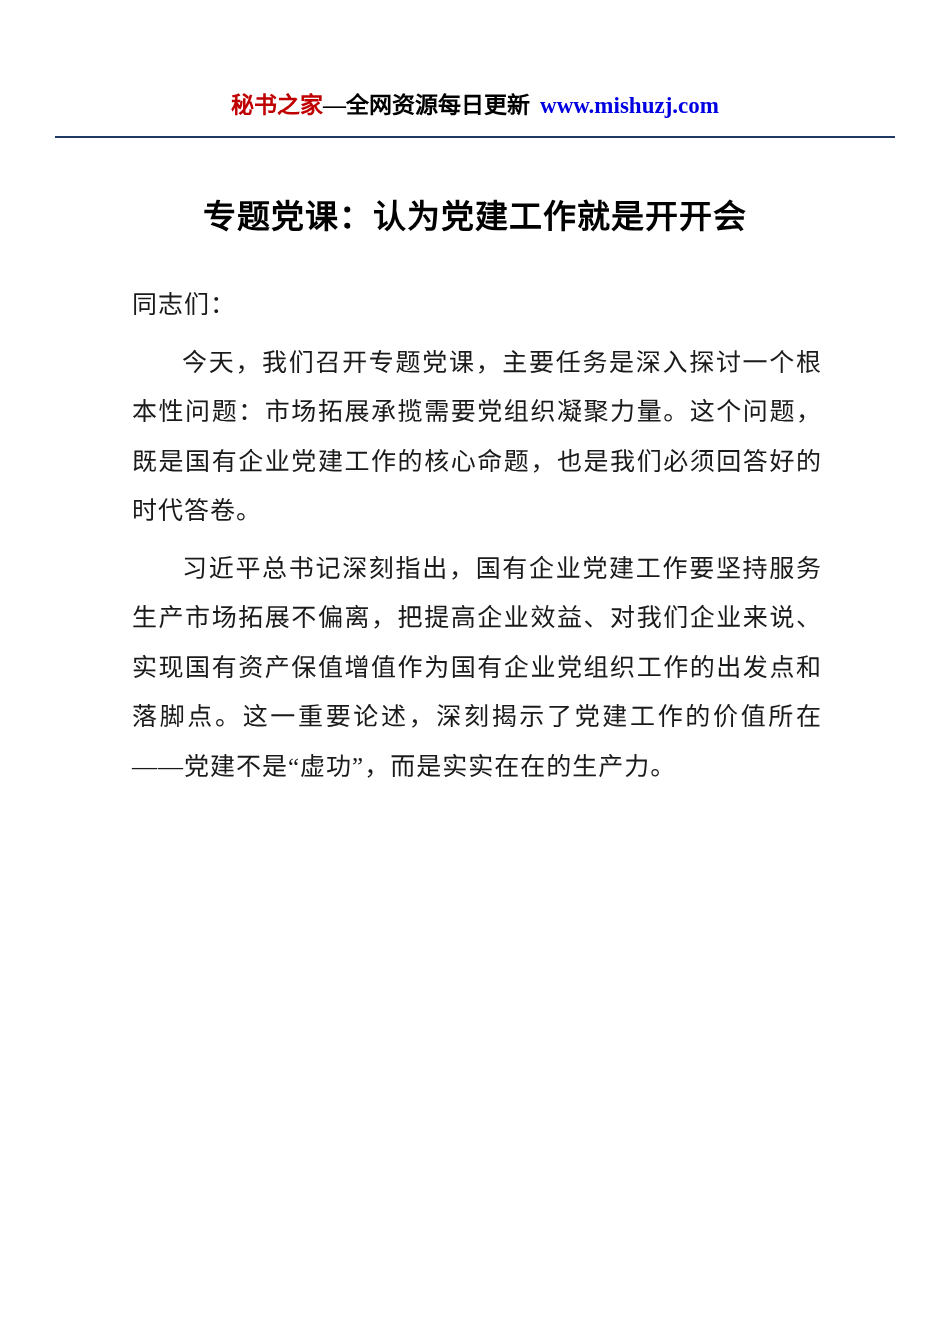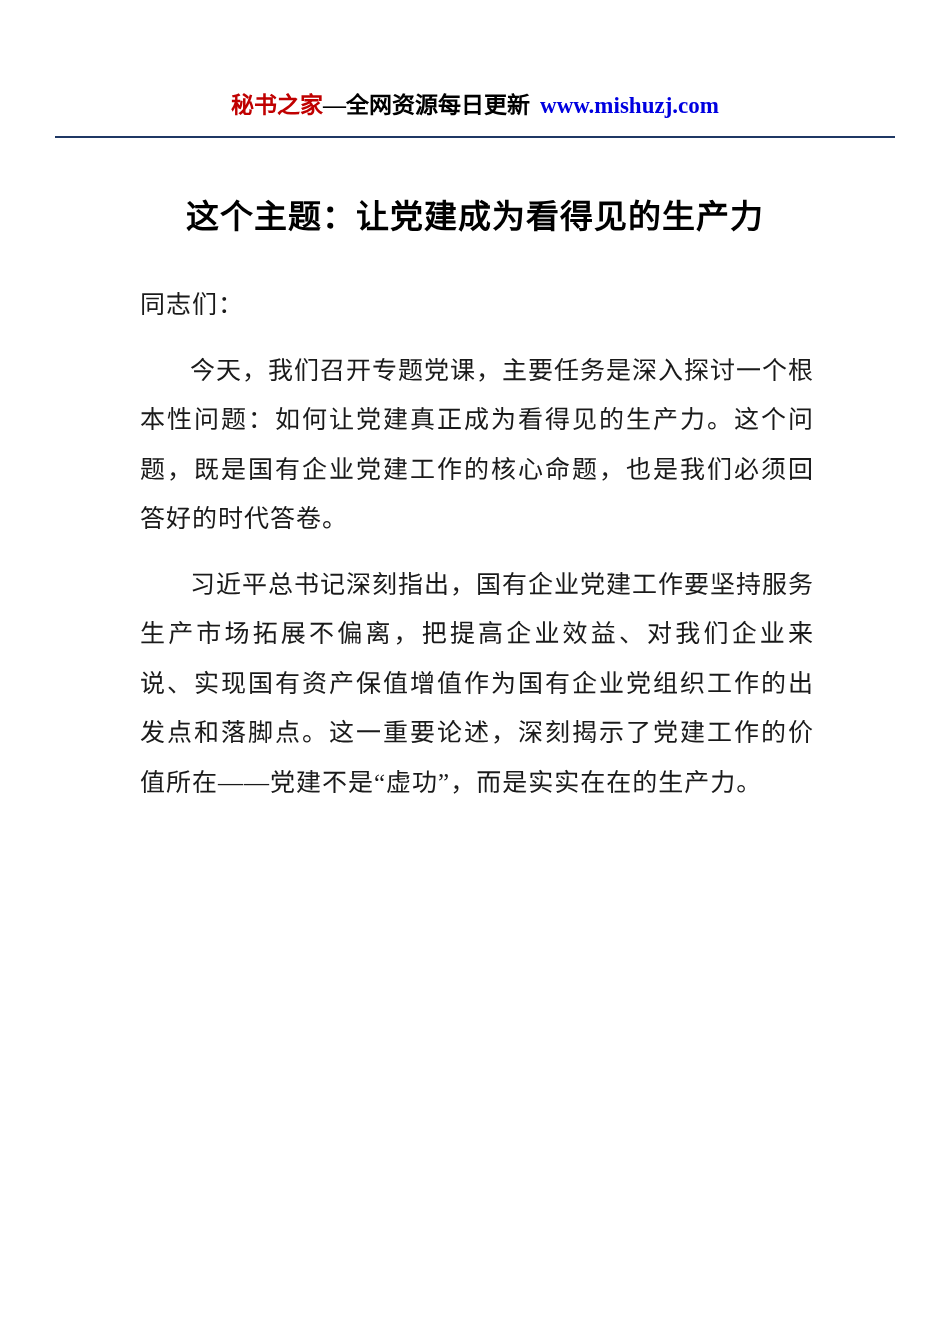--- a/index.html
+++ b/index.html
@@ -51,35 +51,35 @@
     color: var(--title);
   }
   .content {
     margin: 42px 120px 0 124px;
     font-size: 25px;
     line-height: 49.5px;
     letter-spacing: 1px;
     text-align: justify;
     color: var(--text);
   }
-  .content p { margin: 16px; }
+  .content p { margin: 8px; }
   .content p.indent { text-indent: 2em; }
 </style>
 </head>
 <body>
 
 <div class="page">
 
   <div class="doc-header">
     <span class="site-name">秘书之家</span><span class="tagline">—全网资源每日更新</span><a class="url">www.mishuzj.com</a>
   </div>
 
   <hr class="header-rule">
 
-  <h1 class="doc-title">这个主题：让党建成为看得见的生产力</h1>
+  <h1 class="doc-title">专题党课：认为党建工作就是开开会</h1>
 
   <div class="content">
     <p>同志们：</p>
-    <p class="indent">今天，我们召开专题党课，主要任务是深入探讨一个根本性问题：如何让党建真正成为看得见的生产力。这个问题，既是国有企业党建工作的核心命题，也是我们必须回答好的时代答卷。</p>
+    <p class="indent">今天，我们召开专题党课，主要任务是深入探讨一个根本性问题：市场拓展承揽需要党组织凝聚力量。这个问题，既是国有企业党建工作的核心命题，也是我们必须回答好的时代答卷。</p>
     <p class="indent">习近平总书记深刻指出，国有企业党建工作要坚持服务生产市场拓展不偏离，把提高企业效益、对我们企业来说、实现国有资产保值增值作为国有企业党组织工作的出发点和落脚点。这一重要论述，深刻揭示了党建工作的价值所在——党建不是“虚功”，而是实实在在的生产力。</p>
   </div>
 
 </div>
 
 </body></html>

